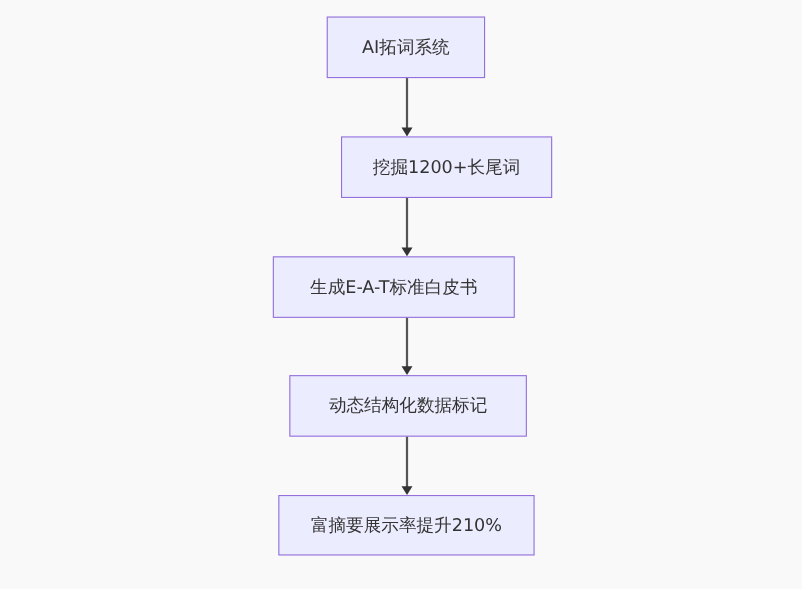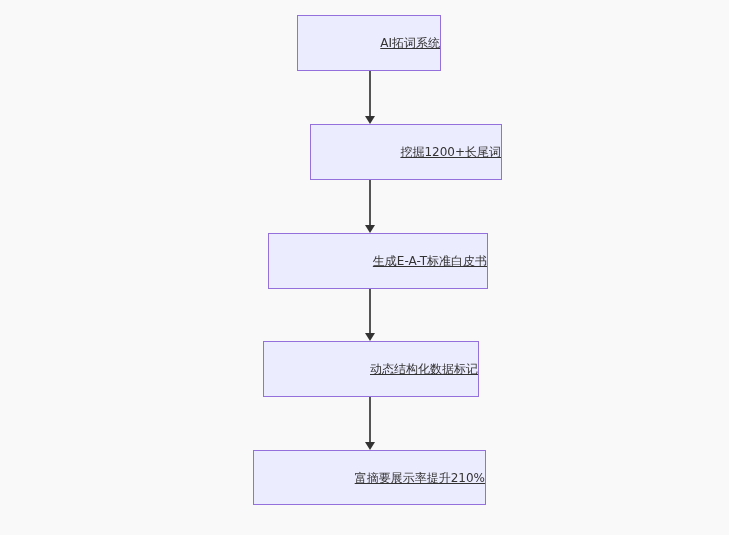--- a/index.html
+++ b/index.html
@@ -14,33 +14,32 @@
   body{
     width:729px;height:535px;
     background:var(--background);
     font-family:"DejaVu Sans","Liberation Sans",sans-serif;
     position:relative;overflow:hidden;
   }
   .flowchart{position:absolute;inset:0;}
   .node{
     position:absolute;
     box-sizing:border-box;
-    display:flex;align-items:center;justify-content:flex-end;
+    display:flex;align-items:center;justify-content:center;
     background:var(--node-fill);
     border:1.5px solid var(--node-border);
     color:var(--text);
-    font-size:12px;
+    font-size:16px;
     line-height:1;
     text-align:center;
     white-space:nowrap;
-    text-decoration:underline;
   }
   .node-1{left:297px;top:15px;width:144px;height:56px;}
   .node-2{left:274px;top:124px;width:192px;height:56px;margin-left:36px;}
-  .node-3{left:268px;top:233px;width:220px;height:56px;}
+  .node-3{left:248px;top:233px;width:220px;height:56px;}
   .node-4{left:263px;top:341px;width:216px;height:56px;}
   .node-5{left:253px;top:450px;width:233px;height:55px;}
   .edge{position:absolute;width:12px;left:364px;}
   .edge-1{top:71px;height:53px;}
   .edge-2{top:180px;height:53px;}
   .edge-3{top:289px;height:52px;}
   .edge-4{top:397px;height:53px;}
   .edge .line{
     position:absolute;left:5.25px;top:0;bottom:7px;width:1.5px;
     background:var(--edge-line);

